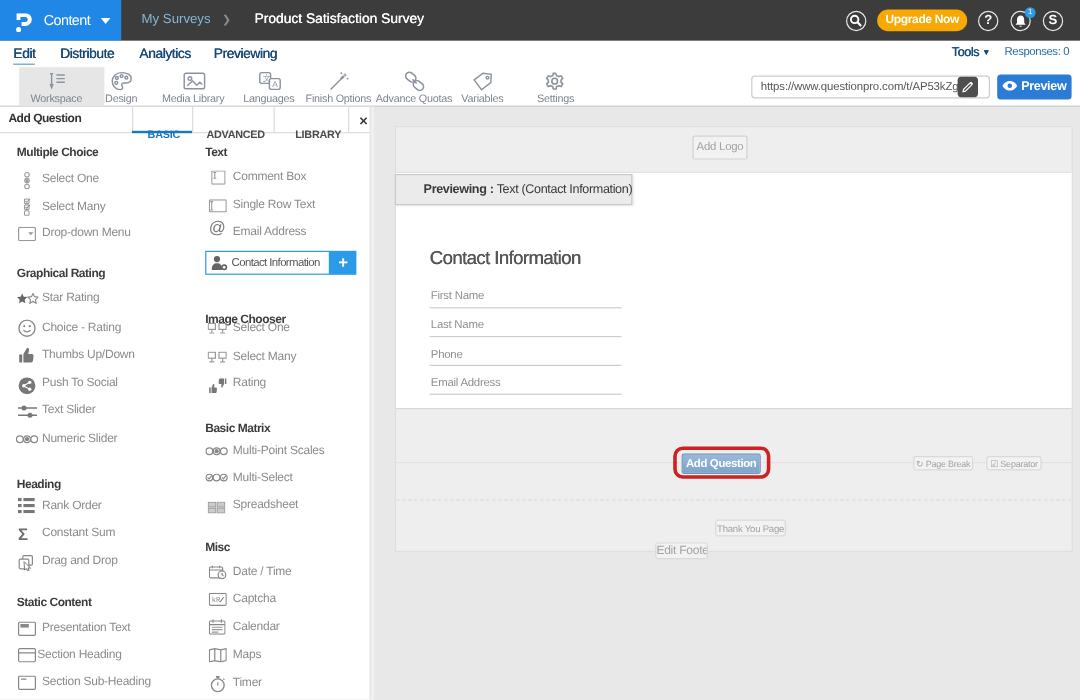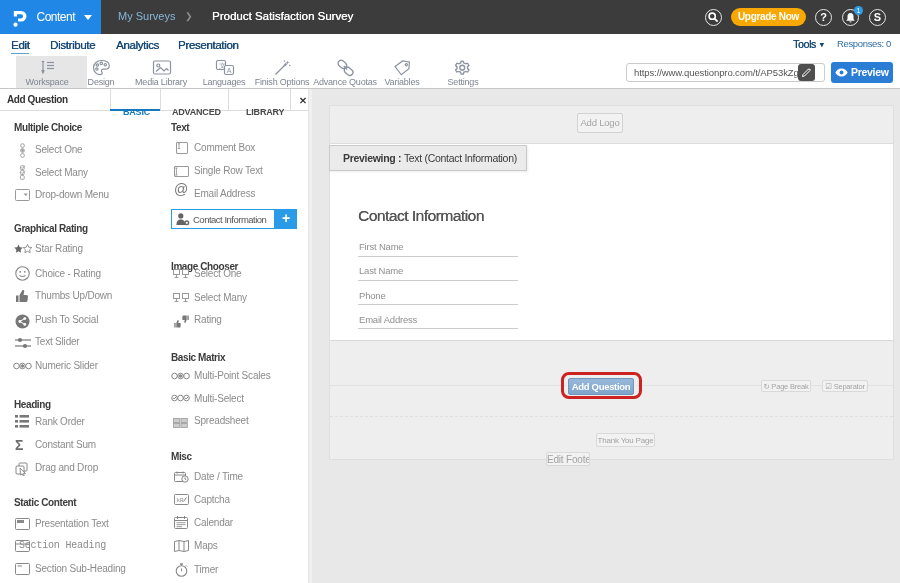--- a/index.html
+++ b/index.html
@@ -32,21 +32,21 @@
 #sbtrack { position:absolute; left:308px; top:89px; width:4px; height:494px; background:#f0f0f0; border-left:1px solid #e4e4e4; }
 #lphead { position:absolute; left:0; top:0; width:311px; height:22px; border-bottom:1px solid #dcdcdc; }
 #lphead .vline { position:absolute; top:0; width:1px; height:22px; background:#dcdcdc; }
 .tab { position:absolute; top:18px; font-size:9px; font-weight:bold; color:#4a4a4a; letter-spacing:-0.2px; }
 .heading { position:absolute; font-size:10px; letter-spacing:-0.4px; font-weight:bold; color:#3c3c3c; white-space:nowrap; }
 .item { position:absolute; font-size:10px; letter-spacing:-0.2px; color:#8b8b8b; white-space:nowrap; }
 .ic { position:absolute; }
 #panel { position:absolute; left:329px; top:105px; width:565px; height:355px; background:#efeeee; border:1px solid #e0dede; }
 #addlogo { position:absolute; left:577px; top:113px; width:46px; height:20px; background:#f3f2f2; border:1px solid #d2d2d2; border-radius:2px; color:#a3a3a3; font-size:9.5px; letter-spacing:-0.2px; text-align:center; line-height:18px; }
 #whitesec { position:absolute; left:330px; top:143px; width:563px; height:198px; background:#fff; border-top:1px solid #dcdcdc; border-bottom:1px solid #d8d8d8; }
-#prevtab { position:absolute; left:329px; top:145px; width:198px; height:26px; white-space:nowrap; background:#ebebeb; border:1px solid #c9c9c9; box-shadow:1px 1px 2px rgba(0,0,0,0.08); font-size:10.5px; letter-spacing:-0.3px; color:#3a3a3a; line-height:24px; padding-left:13px; }
+#prevtab { position:absolute; left:329px; top:145px; width:198px; height:26px; white-space:nowrap; background:#ebebeb; border:1px solid #c9c9c9; box-shadow:1px 1px 2px rgba(0,0,0,0.08); font-size:10.5px; letter-spacing:-0.3px; color:#3a3a3a; line-height:24px; padding-left:23px; }
 #ciheading { position:absolute; left:358px; top:207px; font-size:15.5px; letter-spacing:-0.5px; color:#565656; text-shadow:0.3px 0 0 #565656; }
 .flabel { position:absolute; left:359px; font-size:9.5px; letter-spacing:-0.2px; color:#8f8f8f; }
 .fline { position:absolute; left:358px; width:160px; height:1px; background:#ccc; }
 #divline1 { position:absolute; left:330px; top:385px; width:563px; height:1px; background:#e3e1e1; }
 #addqbtn { position:absolute; white-space:nowrap; left:568px; top:378px; width:66px; height:17px; background:linear-gradient(#98b8da,#7da4ca); border:1px solid #6f96ba; color:#fff; font-size:9.5px; letter-spacing:-0.3px; font-weight:bold; text-align:center; line-height:15px; border-radius:2px; box-shadow:0 0 0 2px #f0efef; }
 #redring { position:absolute; left:561px; top:372px; width:81px; height:27px; border:3px solid #c4231f; border-radius:8px; }
 .smallbtn { position:absolute; background:#f3f2f2; border:1px solid #d9d9d9; border-radius:2px; color:#a3a3a3; font-size:8px; letter-spacing:-0.2px; text-align:center; white-space:nowrap; overflow:hidden; }
 #dashline { position:absolute; left:330px; top:416px; width:563px; border-top:1px dashed #e0dede; }
 </style>
 </head>
@@ -78,21 +78,21 @@
       </svg>
   </div>
   <div style="position:absolute; left:854px; top:6px; width:9px; height:9px; background:#2d9ce4; border-radius:50%; color:#fff; font-size:6.5px; text-align:center; line-height:9px;">1</div>
   <div class="circ" style="left:869px; font-size:11px; font-weight:bold; line-height:15px;">S</div>
 </div>
 
 <div id="nav">
   <div class="navitem" style="left:11px; border-bottom:1.5px solid #5e9fd4; padding-bottom:2px;">Edit</div>
   <div class="navitem" style="left:50px;">Distribute</div>
   <div class="navitem" style="left:116px;">Analytics</div>
-  <div class="navitem" style="left:178px;">Presentation</div>
+  <div class="navitem" style="left:178px;">Previewing</div>
   <div class="navitem" style="left:793px; font-size:10.5px; top:4px;">Tools<span style="font-size:7px; margin-left:2.5px; vertical-align:1px;">▼</span></div>
   <div class="navitem" style="left:837px; color:#2d6da3; font-size:9.5px; top:3.5px; text-shadow:none;">Responses: 0</div>
 </div>
 
 <div id="toolbar">
   <div id="wsbox"></div>
   <div class="tbitem" style="left:7px; width:80px;">
     <svg width="18" height="18" viewBox="0 0 18 18" fill="none" stroke="#8b93a0" stroke-width="1.2">
       <line x1="5" y1="2" x2="5" y2="11"></line>
         <line x1="3.8" y1="2.5" x2="6.2" y2="2.5"></line>
@@ -282,21 +282,21 @@
   <div class="heading" style="left:14px; top:408px;">Static Content</div>
   <svg class="ic" style="left:15px; top:429px;" width="15" height="12" viewBox="0 0 15 12">
       <rect x="0.5" y="0.5" width="14" height="11" rx="1" fill="none" stroke="#888"></rect>
       <rect x="2" y="2" width="7" height="3" fill="#888"></rect>
     </svg>
   <div class="item" style="left:35px; top:429px;">Presentation Text</div>
   <svg class="ic" style="left:15px; top:450.5px;" width="15" height="12" viewBox="0 0 15 12">
       <rect x="0.5" y="0.5" width="14" height="11" rx="1" fill="none" stroke="#888"></rect>
       <line x1="0.5" y1="4" x2="14.5" y2="4" stroke="#888"></line>
     </svg>
-  <div class="item" style="left:19px; top:450.5px;font-family:Liberation Mono, monospace;">Section Heading</div>
+  <div class="item" style="left:31px; top:450.5px;">Section Heading</div>
   <svg class="ic" style="left:15px; top:473.5px;" width="15" height="12" viewBox="0 0 15 12">
       <rect x="0.5" y="0.5" width="14" height="11" rx="1" fill="none" stroke="#888"></rect>
       <line x1="2.5" y1="3" x2="7" y2="3" stroke="#888"></line>
     </svg>
   <div class="item" style="left:35px; top:473.5px;">Section Sub-Heading</div>
 
   <div class="heading" style="left:171px; top:33px;text-align:right;">Text</div>
   <svg class="ic" style="left:176px; top:53px;" width="12" height="12" viewBox="0 0 12 12">
       <rect x="0.5" y="0.5" width="11" height="11" rx="0.5" fill="none" stroke="#999"></rect>
       <path d="M1.8 1.8 L4.2 1.8 M3 1.8 L3 6.5 M1.8 6.5 L4.2 6.5" stroke="#999" fill="none" stroke-width="0.9"></path>

